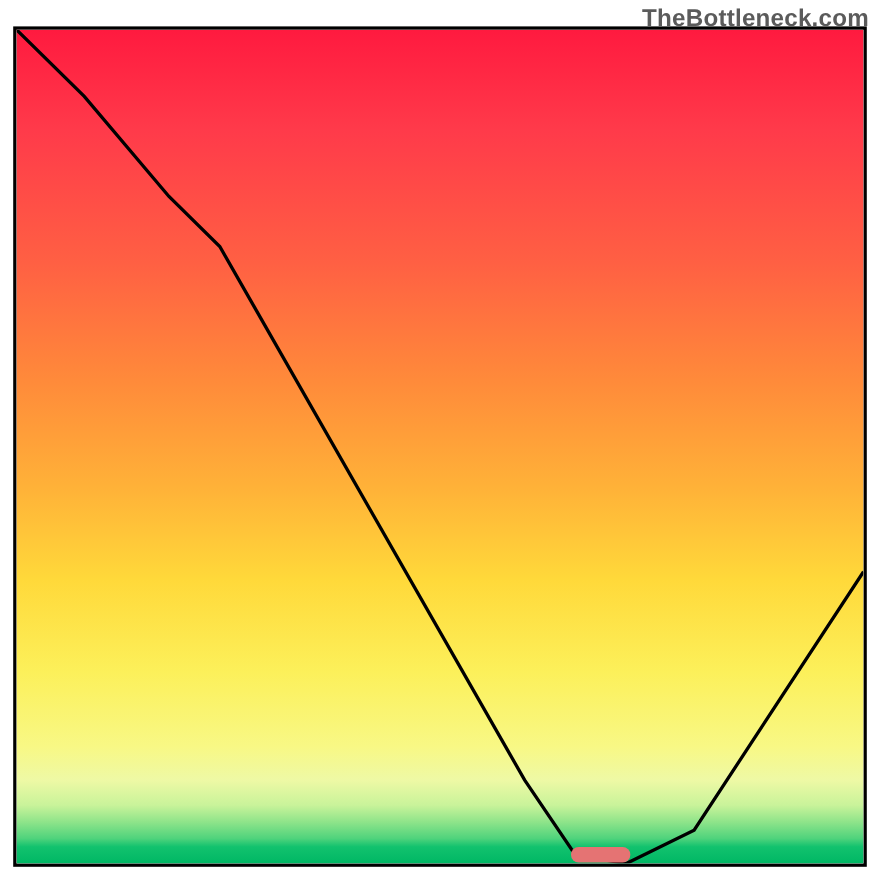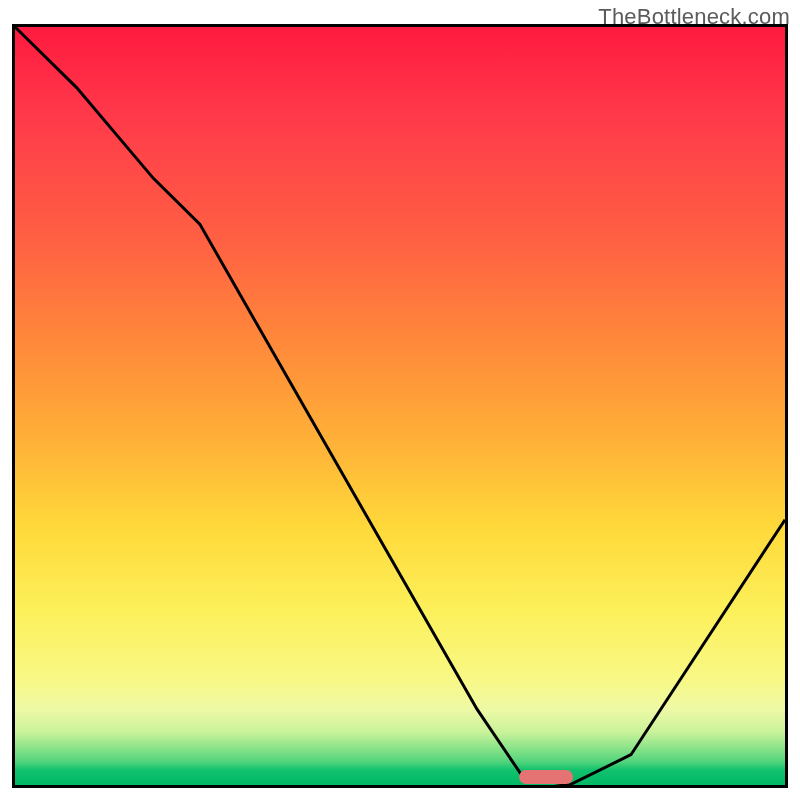--- a/index.html
+++ b/index.html
@@ -14,21 +14,21 @@
   .chart-container {
     position: relative;
     width: 800px;
     height: 800px;
   }
   .watermark {
     position: absolute;
     top: 4px;
     right: 10px;
     font-size: 22px;
-    font-weight: 400;
+    font-weight: 700;
     color: #5b5b5b;
     letter-spacing: 0.2px;
     z-index: 5;
   }
   
   .plot-area {
     position: absolute;
     left: 12px;
     top: 24px;
     width: 776px;

